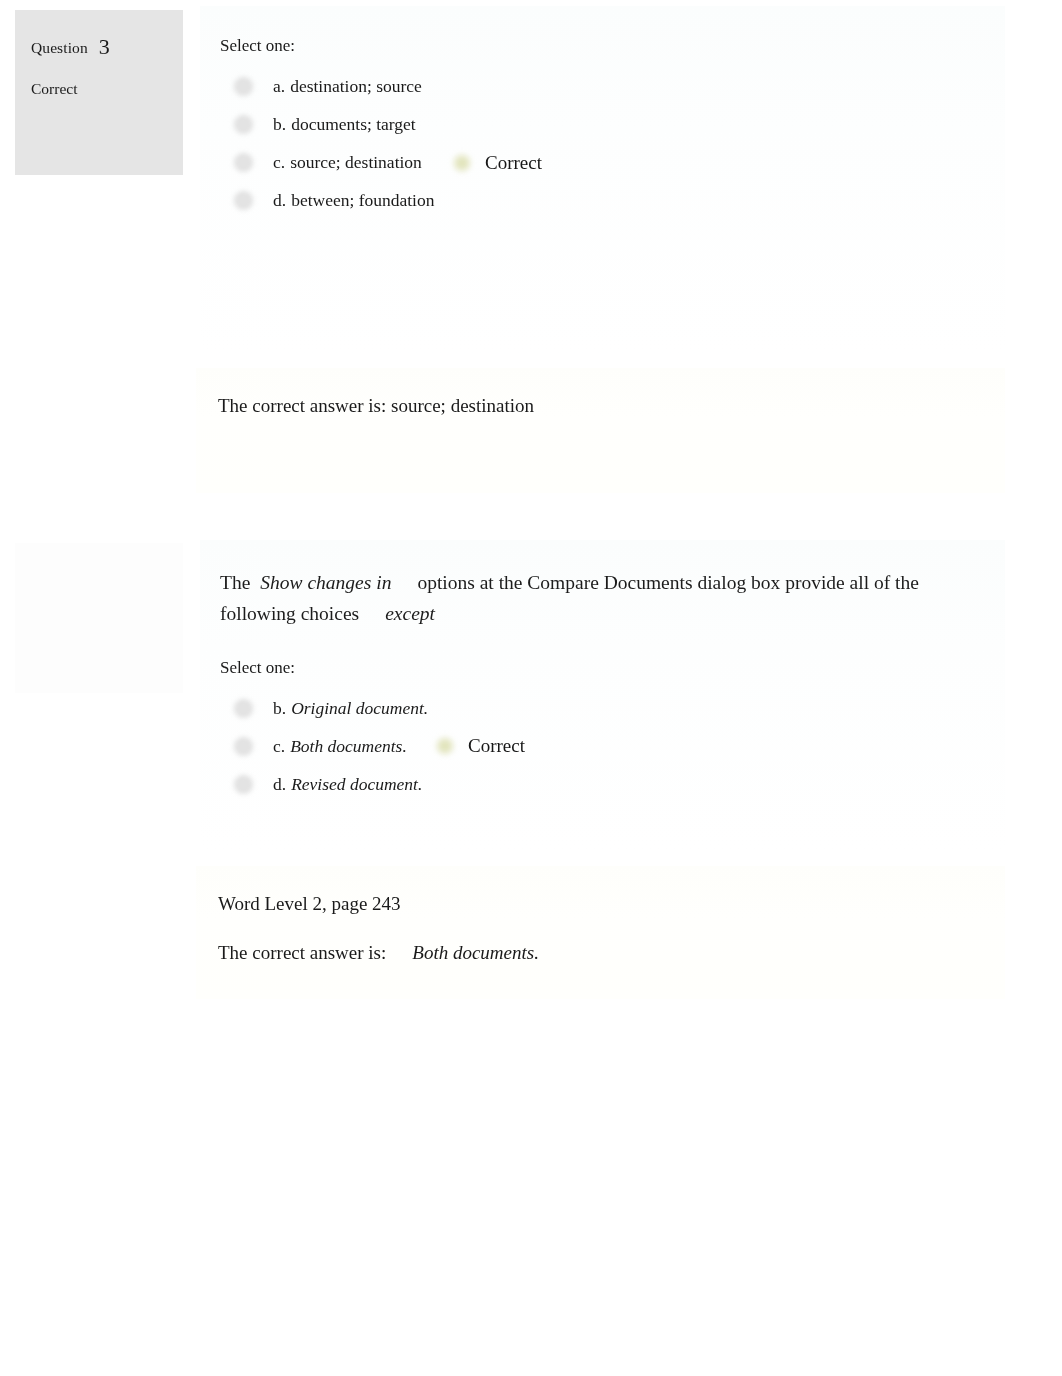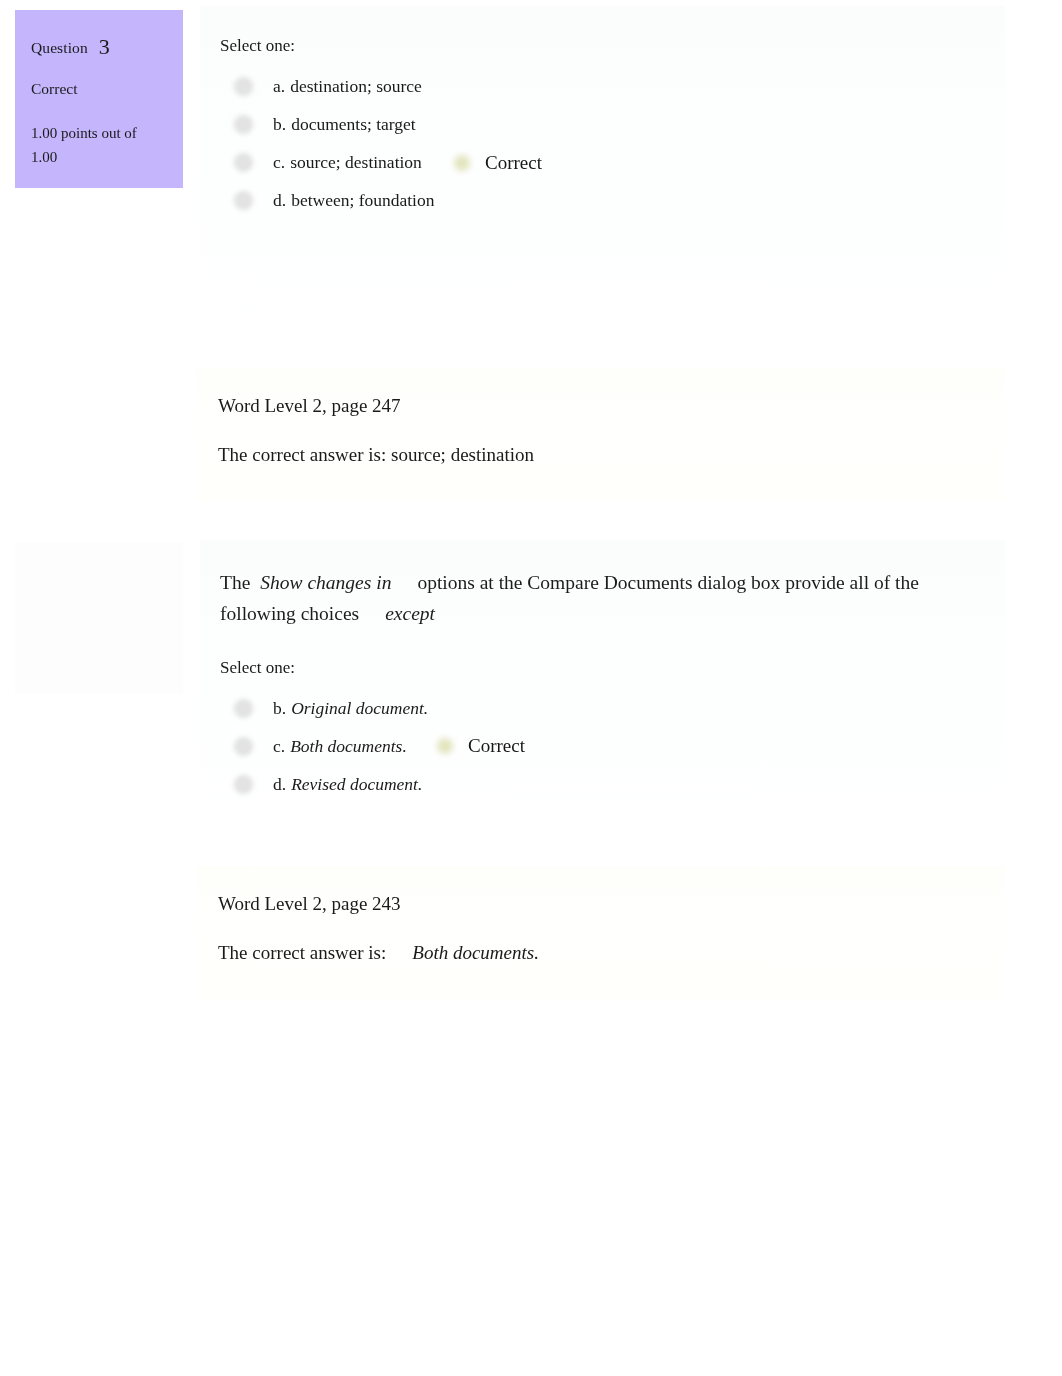--- a/index.html
+++ b/index.html
@@ -23,21 +23,21 @@
     width: 1062px;
   }
 
   
   .info-box {
     position: absolute;
     left: 15px;
     top: 10px;
     width: 168px;
     min-height: 165px;
-    background: #c4b5fd;
+    background: #e5e5e5;
     box-sizing: border-box;
     padding: 26px 16px 18px 16px;
     filter: blur(0.35px);
   }
   .info-box.blank {
     background: #fdfdfd;
     min-height: 150px;
   }
   .qno-line {
     white-space: nowrap;
@@ -178,21 +178,20 @@
 </head>
 <body>
 
 <div class="qblock" style="top:0;">
 
   <div class="info-box">
     <div class="qno-line">
       <span class="qno-label">Question</span><span class="qno-num">3</span>
     </div>
     <div class="qstate">Correct</div>
-    <div class="qgrade">1.00 points out of 1.00</div>
   </div>
 
   <div class="qpanel" style="top:6px; min-height:350px;">
 
     <p class="selectone">Select one:</p>
 
     <ul class="answers">
       <li class="answer-row">
         <span class="radio"></span>
         <span class="answer-label"><span class="letter">a.</span><span class="after-letter"></span><span>destination; source</span></span>
@@ -210,21 +209,20 @@
         </span>
       </li>
       <li class="answer-row">
         <span class="radio"></span>
         <span class="answer-label"><span class="letter">d.</span><span class="after-letter"></span><span>between; foundation</span></span>
       </li>
     </ul>
   </div>
 
   <div class="fbpanel" style="top:368px; min-height:125px;">
-    <p class="fb-ref">Word Level 2, page 247</p>
     <p class="fb-answer"><span>The correct answer is: source; destination</span></p>
   </div>
 </div>
 
 <div class="qblock" style="top:534px;">
 
   <div class="info-box blank" style="top:9px;">
     <div class="qno-line">
       <span class="qno-label"></span><span class="qno-num"></span>
     </div>

